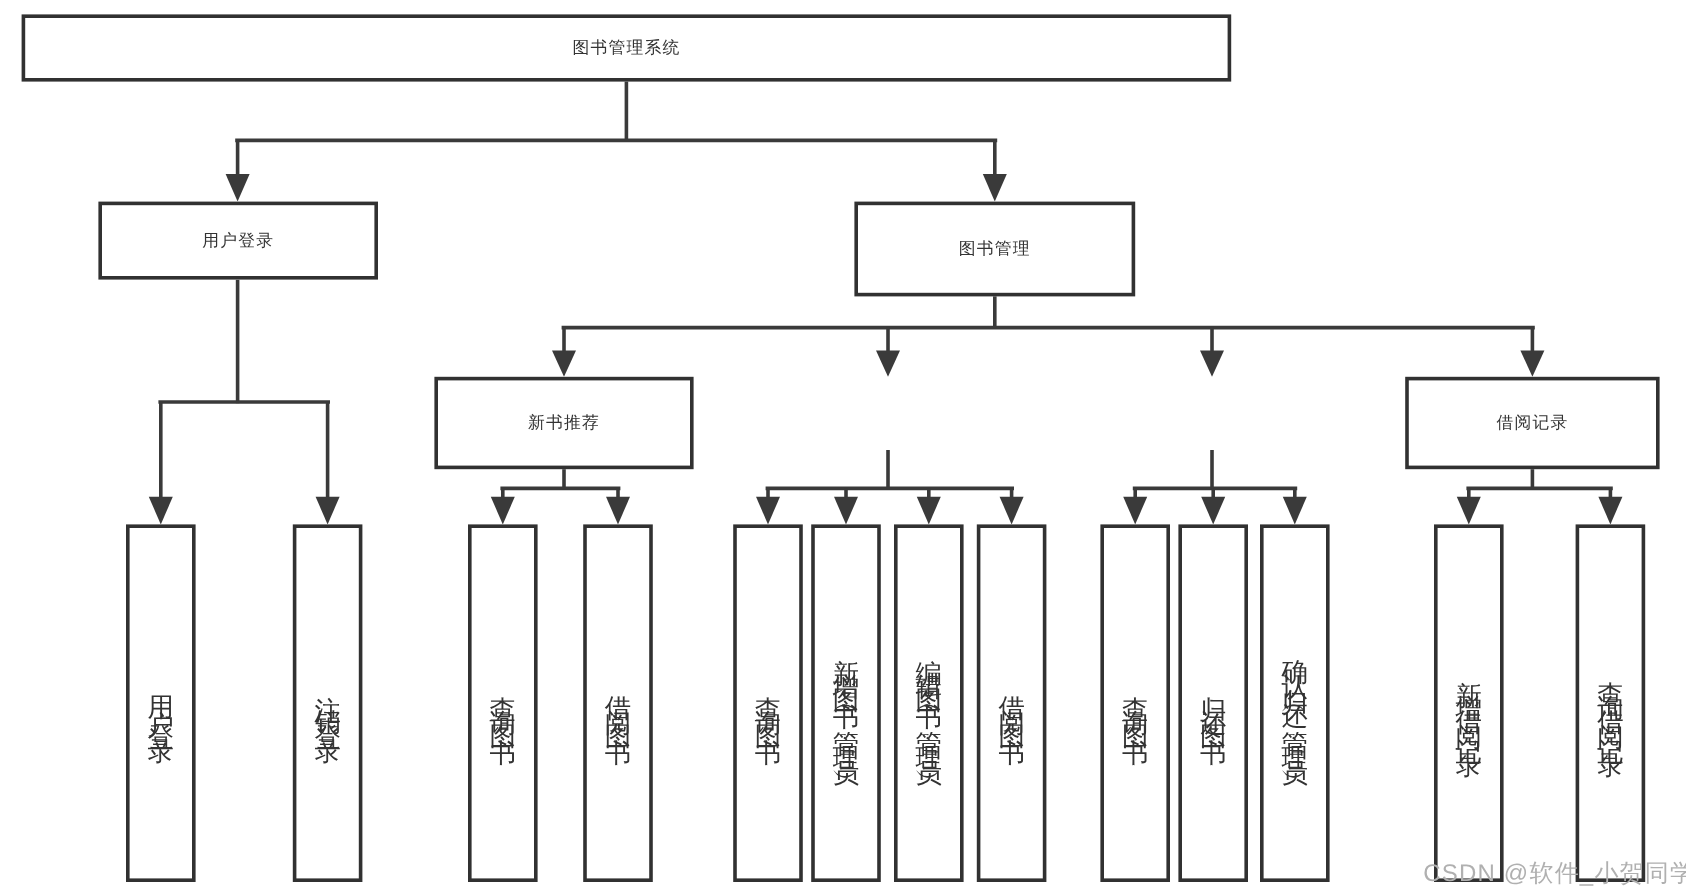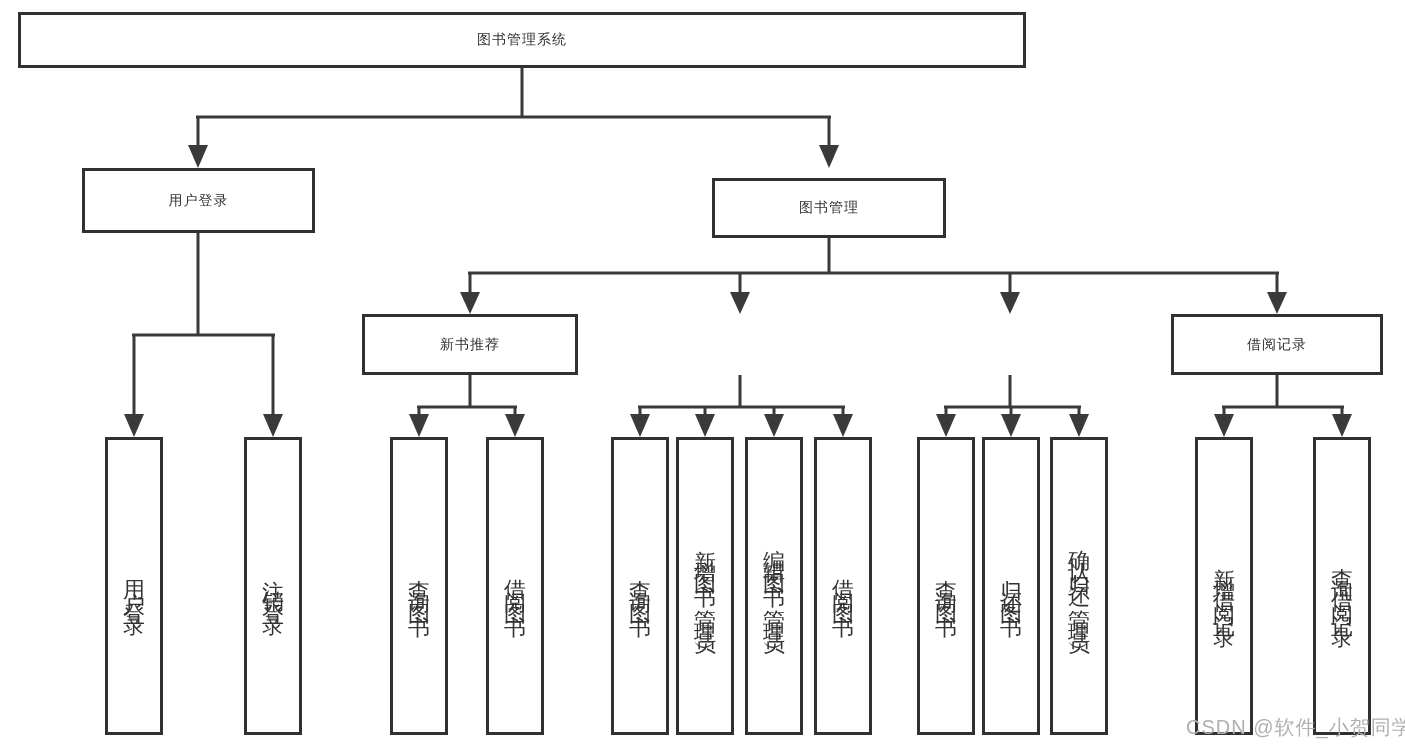--- a/index.html
+++ b/index.html
@@ -44,22 +44,22 @@
     display: flex;
     align-items: center;
     justify-content: center;
     font-size: 14px;
     letter-spacing: 1px;
     color: var(--text);
     white-space: nowrap;
   }
   .node.root   { left: 18px;  top: 12px;  width: 1008px; height: 56px; }
   .node.lvl2-a { left: 82px;  top: 168px; width: 233px;  height: 65px; }
-  .node.lvl2-b { left: 712px; top: 168px; width: 234px;  height: 60px; margin-top: 10px; }
-  .node.lvl3   { top: 314px; height: 61px; }
+  .node.lvl2-b { left: 712px; top: 168px; width: 234px;  height: 79px; }
+  .node.lvl3   { top: 314px; height: 77px; }
   .node.l3-1 { left: 362px;  width: 216px; }
   .node.l3-2 { left: 632px;  width: 216px; }
   .node.l3-3 { left: 902px;  width: 215px; }
   .node.l3-4 { left: 1171px; width: 212px; }
   .leaf {
     position: absolute;
     box-sizing: border-box;
     top: 437px;
     width: 58px;
     height: 298px;

